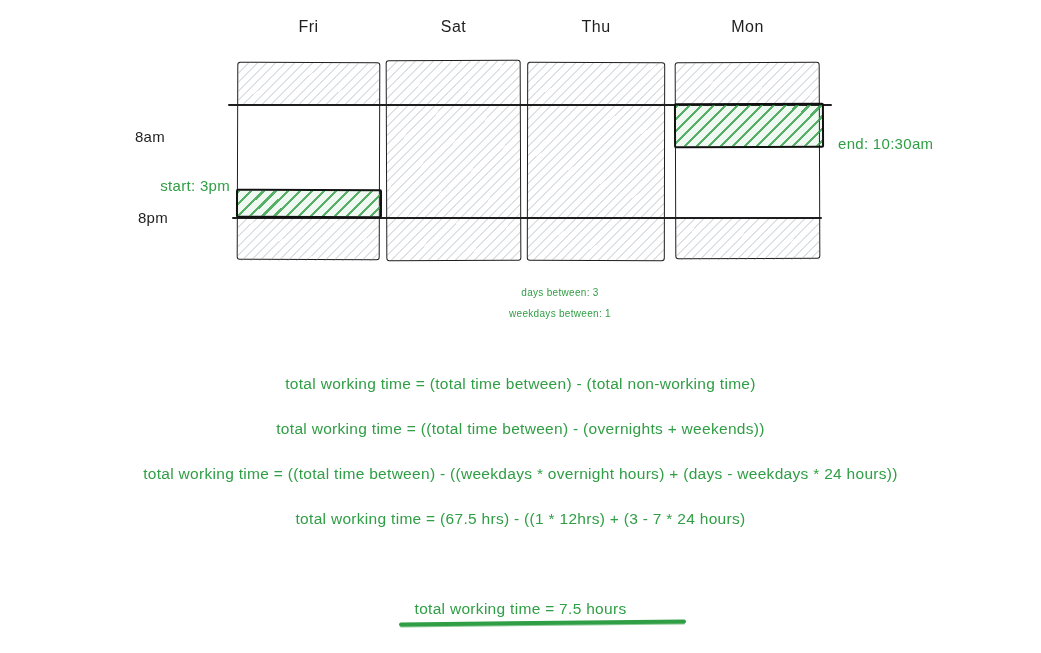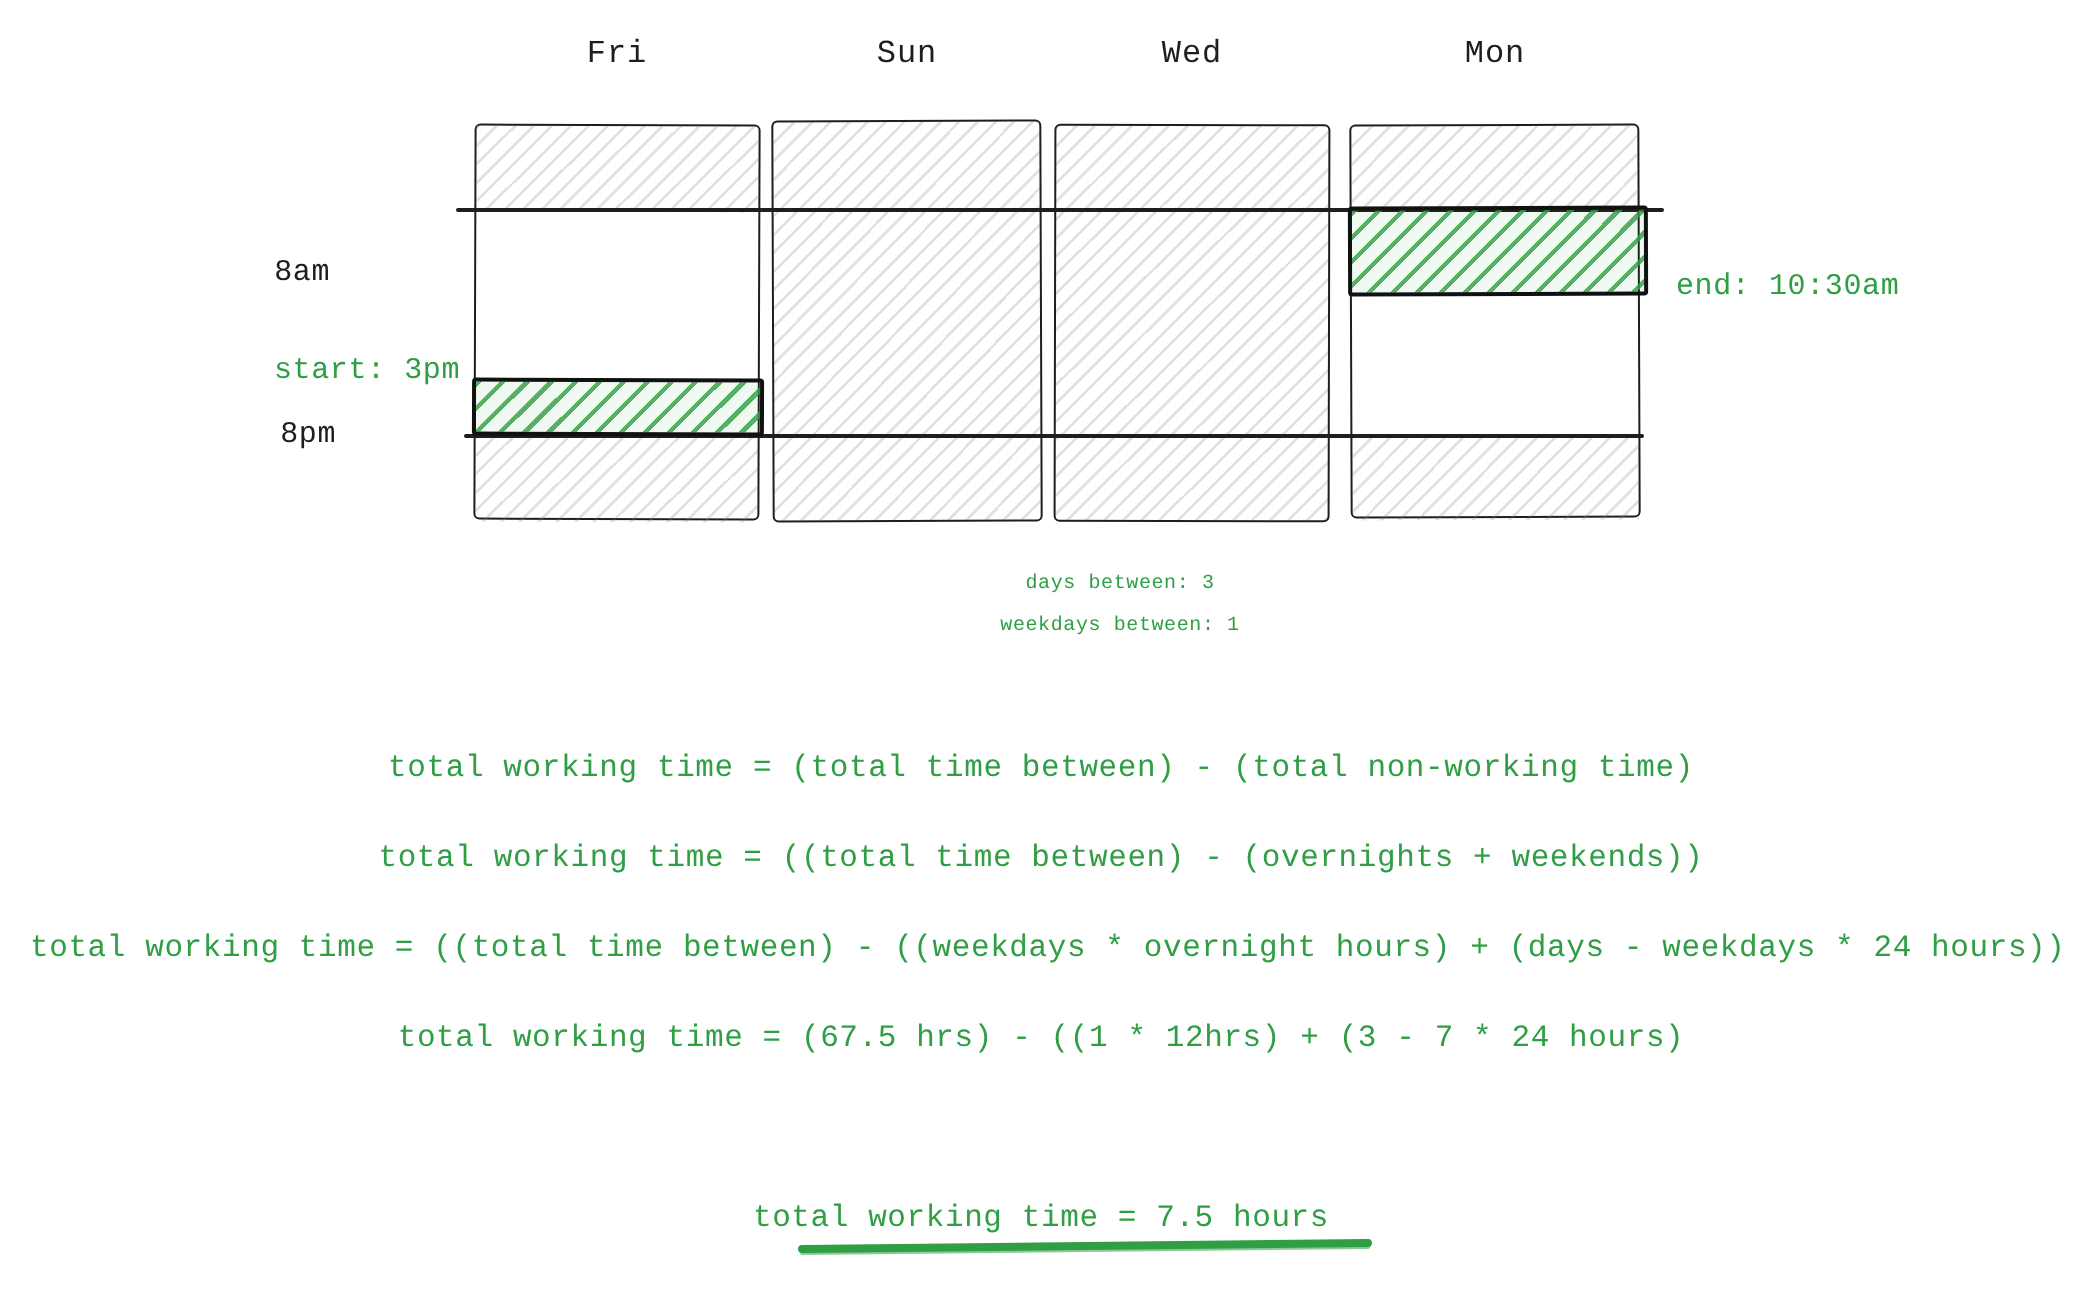--- a/index.html
+++ b/index.html
@@ -1,21 +1,21 @@
 <!DOCTYPE html>
 <html style="--accent: #2f9e44; --ink: #1e1e1e;"><head>
 <meta charset="utf-8">
 <style>
   html, body { margin: 0; padding: 0; background: #ffffff; }
   .canvas {
     position: relative;
     width: 1041px;
     height: 653px;
     background: #ffffff;
-    font-family: Liberation Mono, monospace;
+    font-family: Liberation Sans, sans-serif;
     color: var(--ink, #1e1e1e);
     overflow: hidden;
   }
   .day-label {
     position: absolute;
     text-align: center;
     font-size: 16px;
     letter-spacing: 0.5px;
   }
   .col {
@@ -87,22 +87,22 @@
   .r1 { transform: rotate(0.18deg); }
   .r2 { transform: rotate(-0.2deg); }
   .r3 { transform: rotate(0.12deg); }
 </style>
 </head>
 <body>
 
 <div class="canvas">
 
   <div class="day-label" style="left:237px; top:18px; width:143px;">Fri</div>
-  <div class="day-label" style="left:386px; top:18px; width:135px;">Sun</div>
-  <div class="day-label" style="left:527px; top:18px; width:138px;">Wed</div>
+  <div class="day-label" style="left:386px; top:18px; width:135px;">Sat</div>
+  <div class="day-label" style="left:527px; top:18px; width:138px;">Thu</div>
   <div class="day-label" style="left:675px; top:18px; width:145px;">Mon</div>
 
   <div class="col r1" style="left:237px; top:62px; width:143px; height:198px;">
     <div class="band hatch" style="top:0; height:43px;"></div>
     <div class="band hatch" style="top:155px; height:43px;"></div>
   </div>
 
   <div class="col hatch r2" style="left:386px; top:60px; width:135px; height:201px;"></div>
 
   <div class="col hatch r3" style="left:527px; top:62px; width:138px; height:199px;"></div>

